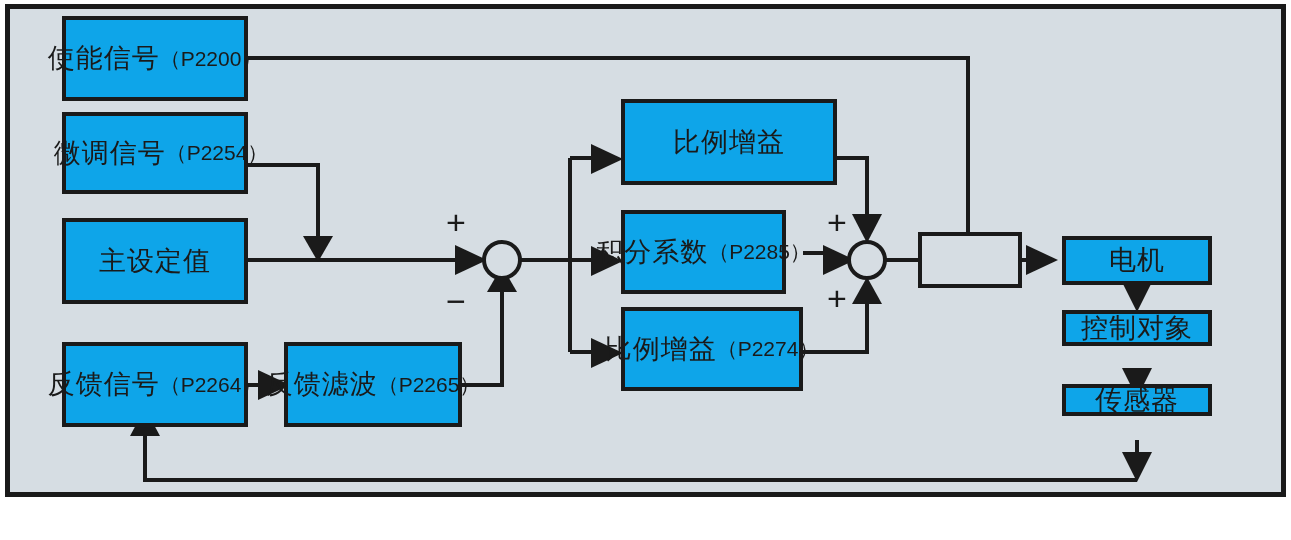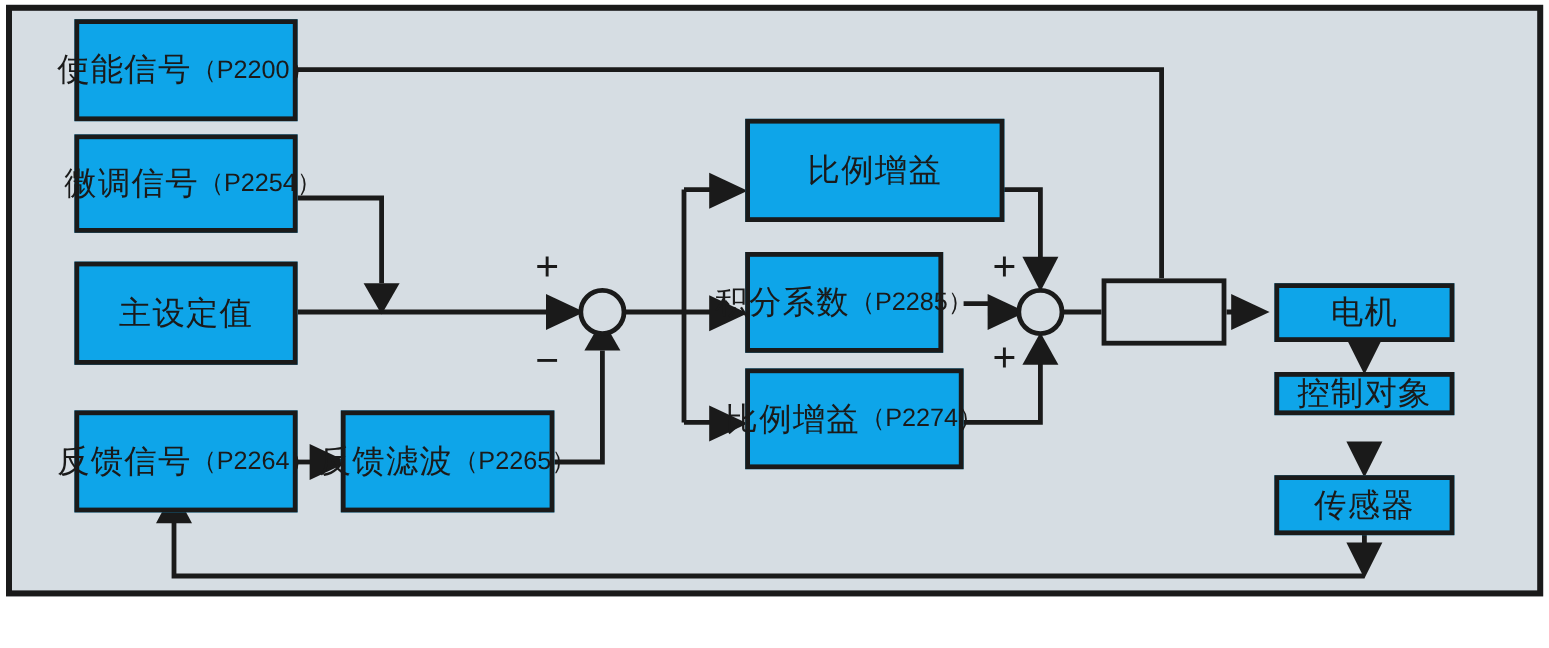--- a/index.html
+++ b/index.html
@@ -219,21 +219,21 @@
   <div class="switch-box" style="left:918px; top:232px; width:104px; height:56px;"></div>
 
   <div class="blk single" style="left:1062px; top:236px; width:150px; height:49px;">
     <span class="l1">电机</span>
   </div>
 
   <div class="blk single" style="left:1062px; top:310px; width:150px; height:36px;">
     <span class="l1">控制对象</span>
   </div>
 
-  <div class="blk single" style="left:1062px; top:396px; width:150px; height:50px;justify-content:center;">
+  <div class="blk single" style="left:1062px; top:384px; width:150px; height:32px;justify-content:center;">
     <span class="l1">传感器</span>
   </div>
 
   <span class="sign" style="left:446px; top:205px;">+</span>
   <span class="sign" style="left:446px; top:284px;">−</span>
   <span class="sign" style="left:827px; top:205px;">+</span>
   <span class="sign" style="left:827px; top:281px;">+</span>
 
 </div>
 

